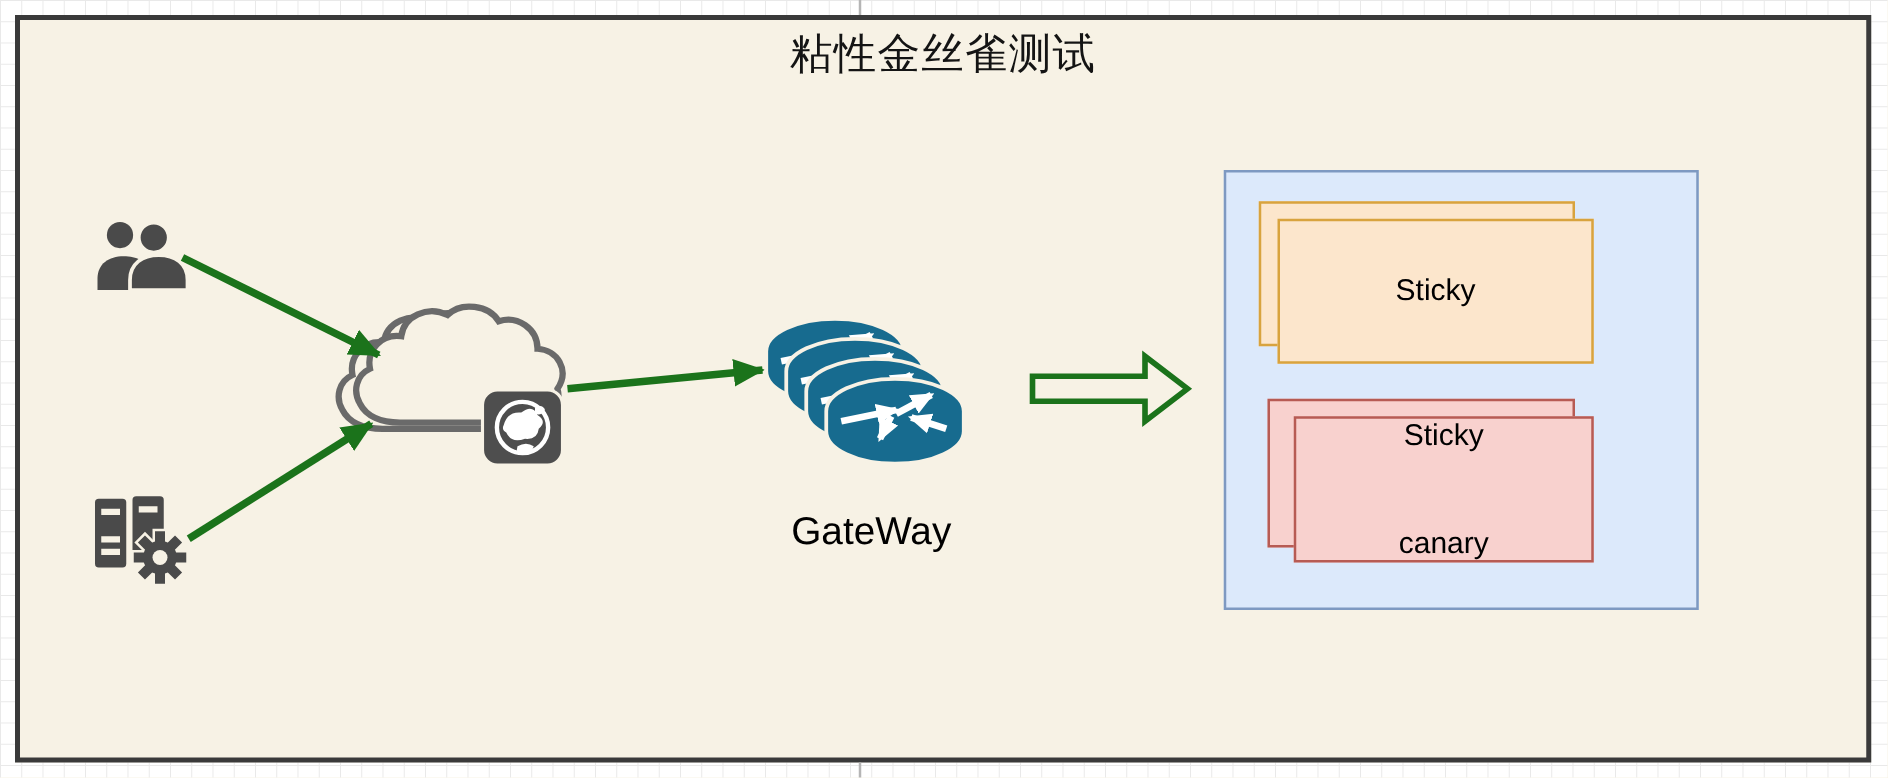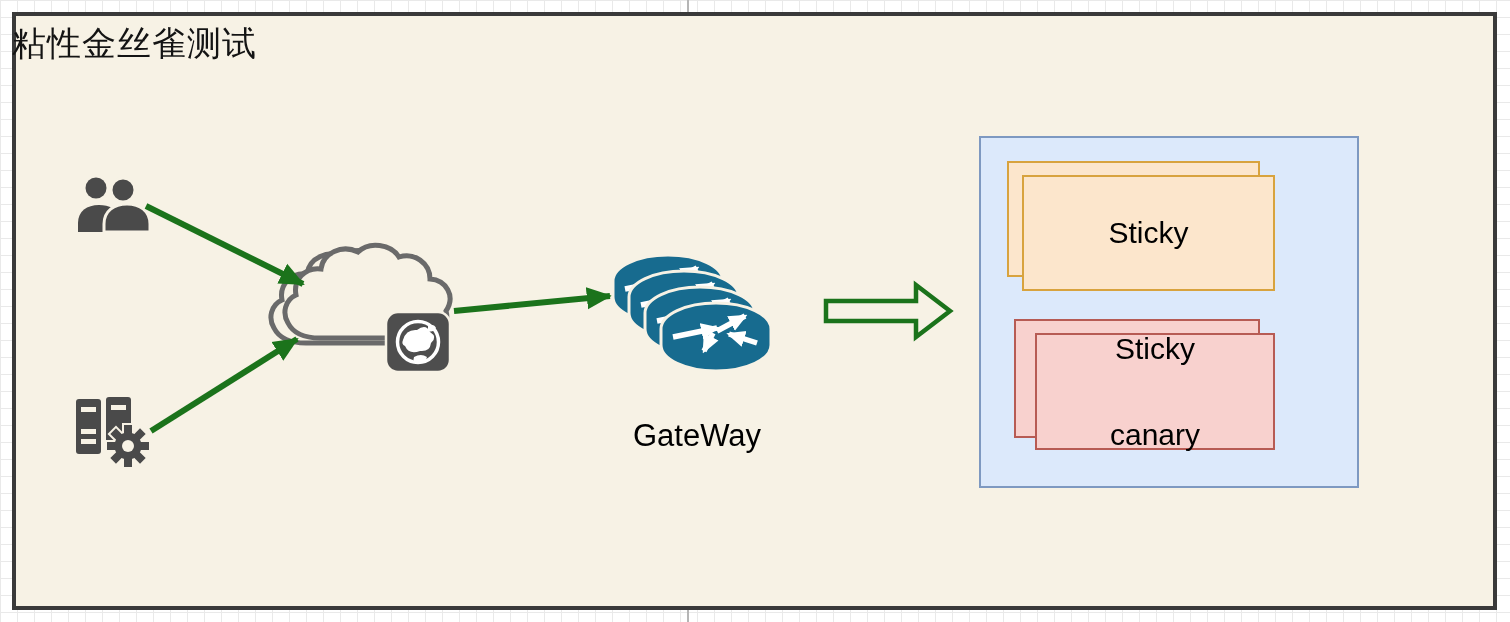--- a/index.html
+++ b/index.html
@@ -19,38 +19,38 @@
     background:var(--page-bg,#F7F2E5);
     border:4px solid var(--page-border,#3A3A3A);
   }
   .page-divider{
     position:absolute;width:0;border-left:2px dashed #b5b5b5;height:12px;left:687px;
   }
   .page-divider.top{top:0;}
   .page-divider.bottom{top:610px;}
   .title{
     position:absolute;left:12px;top:24px;width:1485px;
-    font-size:34px;line-height:38px;font-weight:500;
+    text-align:center;font-size:34px;line-height:38px;font-weight:500;
     color:#141414;letter-spacing:1px;
   }
   .overlay{position:absolute;left:0;top:0;width:1510px;height:622px;}
   .gateway-label{
     position:absolute;left:587px;top:407px;width:220px;
-    text-align:center;font-size:31px;color:#000;margin-top:11px;
+    text-align:center;font-size:31px;color:#000;
   }
   .container{
     position:absolute;left:979px;top:136px;width:380px;height:352px;
     background:var(--container-fill,#DCE9FB);
     border:2px solid var(--container-border,#7E99C1);
     box-sizing:border-box;
   }
   .card{
     position:absolute;box-sizing:border-box;
     display:flex;flex-direction:column;align-items:center;justify-content:center;
-    font-size:30px;line-height:38px;color:#000;text-align:center;gap:48px;
+    font-size:24px;line-height:38px;color:#000;text-align:center;gap:48px;
   }
   .card.baseline{background:var(--baseline-fill,#FCE6CC);border:2px solid var(--baseline-border,#D8A33E);}
   .card.canary{background:var(--canary-fill,#F8D1CE);border:2px solid var(--canary-border,#B75B54);}
   .bl-back{left:1007px;top:161px;width:253px;height:116px;}
   .bl-front{left:1022px;top:175px;width:253px;height:116px;}
   .cn-back{left:1014px;top:319px;width:246px;height:119px;}
   .cn-front{left:1035px;top:333px;width:240px;height:117px;}
 </style>
 </head>
 <body>

